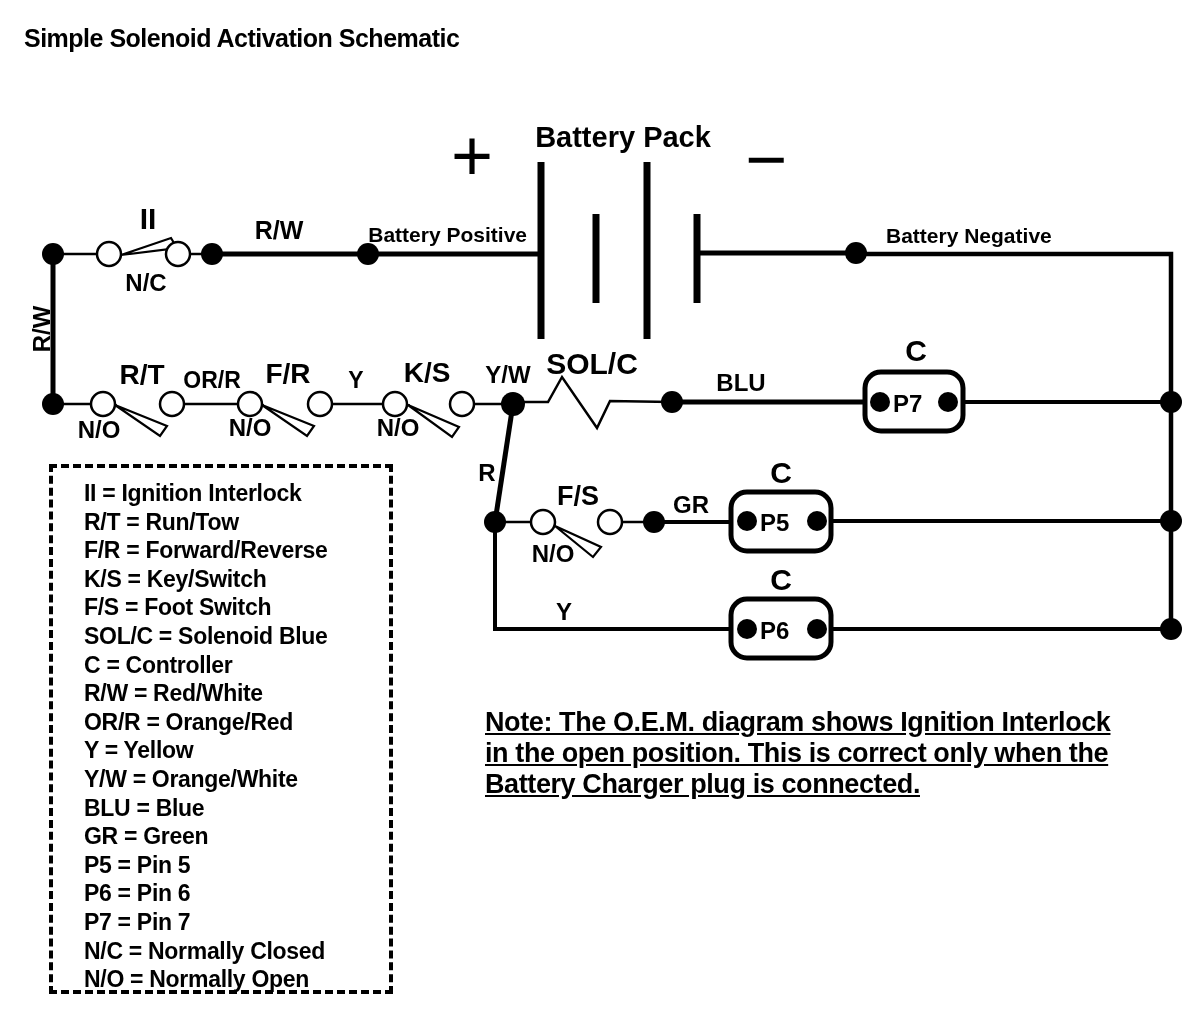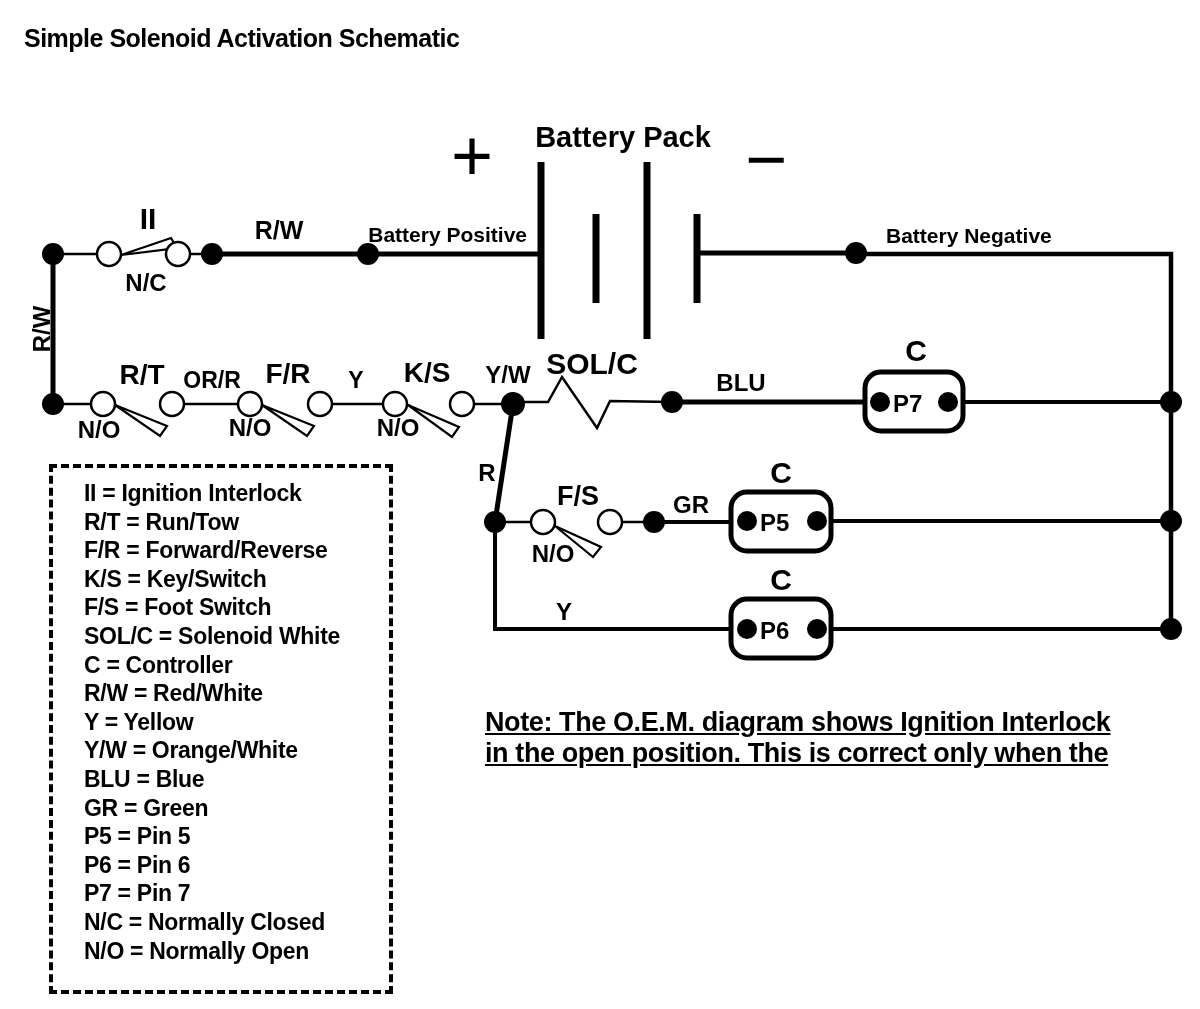--- a/index.html
+++ b/index.html
@@ -174,30 +174,32 @@
     <text class="t" x="564" y="620" font-size="24" text-anchor="middle">Y</text>
   </g>
 </svg>
 
 <div class="legend">
   <div class="li">II = Ignition Interlock</div>
   <div class="li">R/T = Run/Tow</div>
   <div class="li">F/R = Forward/Reverse</div>
   <div class="li">K/S = Key/Switch</div>
   <div class="li">F/S = Foot Switch</div>
-  <div class="li">SOL/C = Solenoid White</div>
+  <div class="li">SOL/C = Solenoid Blue</div>
   <div class="li">C = Controller</div>
   <div class="li">R/W = Red/White</div>
+  <div class="li">OR/R = Orange/Red</div>
   <div class="li">Y = Yellow</div>
   <div class="li">Y/W = Orange/White</div>
   <div class="li">BLU = Blue</div>
   <div class="li">GR = Green</div>
   <div class="li">P5 = Pin 5</div>
   <div class="li">P6 = Pin 6</div>
   <div class="li">P7 = Pin 7</div>
   <div class="li">N/C = Normally Closed</div>
   <div class="li">N/O = Normally Open</div>
 </div>
 
 <div class="note">
   <div class="nl">Note: The O.E.M. diagram shows Ignition Interlock</div>
   <div class="nl">in the open position. This is correct only when the</div>
+  <div class="nl">Battery Charger plug is connected.</div>
 </div>
 
 </body></html>

